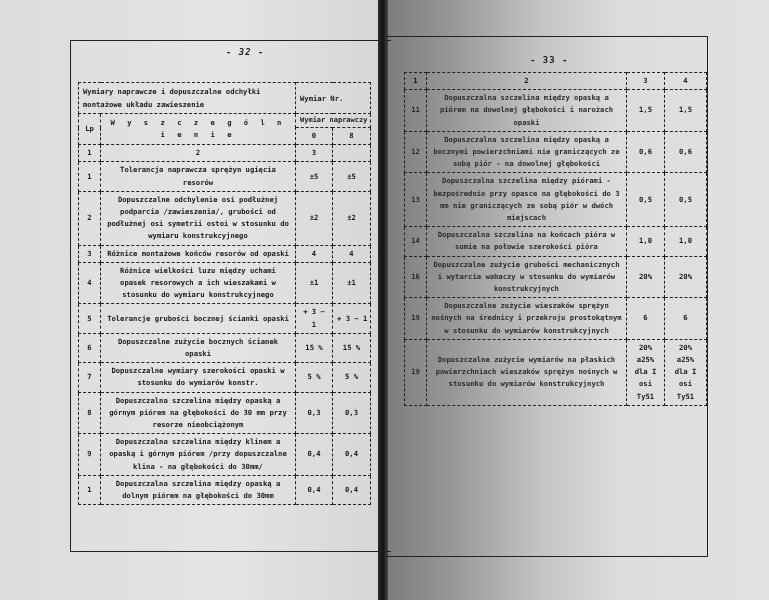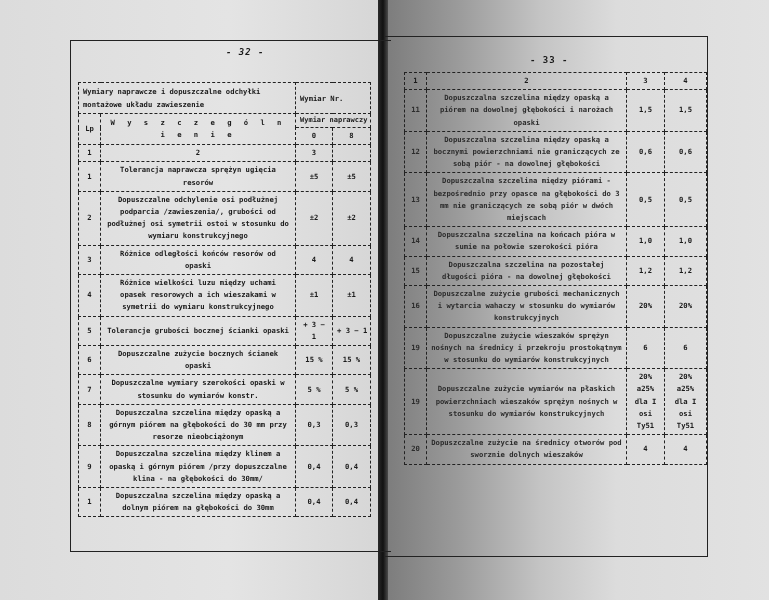--- a/index.html
+++ b/index.html
@@ -97,27 +97,27 @@
         <td class="c-num clip">±5</td>
       </tr>
   <tr>
         <td class="c-lp">2</td>
         <td class="c-desc">Dopuszczalne odchylenie osi podłużnej podparcia /zawieszenia/, grubości od podłużnej osi symetrii ostoi w stosunku do wymiaru konstrukcyjnego</td>
         <td class="c-num">±2</td>
         <td class="c-num clip">±2</td>
       </tr>
   <tr>
         <td class="c-lp">3</td>
-        <td class="c-desc">Różnice odległości końców resorów od opaski</td>
+        <td class="c-desc">Różnice montażowe końców resorów od opaski</td>
         <td class="c-num">4</td>
         <td class="c-num clip">4</td>
       </tr>
   <tr>
         <td class="c-lp">4</td>
-        <td class="c-desc">Różnice wielkości luzu między uchami opasek resorowych a ich wieszakami w symetrii do wymiaru konstrukcyjnego</td>
+        <td class="c-desc">Różnice wielkości luzu między uchami opasek resorowych a ich wieszakami w stosunku do wymiaru konstrukcyjnego</td>
         <td class="c-num">±1</td>
         <td class="c-num clip">±1</td>
       </tr>
   <tr>
         <td class="c-lp">5</td>
         <td class="c-desc">Tolerancje grubości bocznej ścianki opaski</td>
         <td class="c-num">+ 3 − 1</td>
         <td class="c-num clip">+ 3 − 1</td>
       </tr>
   <tr>
@@ -185,43 +185,31 @@
         <td class="c-num">0,5</td>
         <td class="c-num">0,5</td>
       </tr>
   <tr>
         <td class="c-lp">14</td>
         <td class="c-desc">Dopuszczalna szczelina na końcach pióra w sumie na połowie szerokości pióra</td>
         <td class="c-num">1,0</td>
         <td class="c-num">1,0</td>
       </tr>
   <tr>
-        <td class="c-lp">15</td>
-        <td class="c-desc">Dopuszczalna szczelina na pozostałej długości pióra - na dowolnej głębokości</td>
-        <td class="c-num">1,2</td>
-        <td class="c-num">1,2</td>
-      </tr>
-  <tr>
         <td class="c-lp">16</td>
         <td class="c-desc">Dopuszczalne zużycie grubości mechanicznych i wytarcia wahaczy w stosunku do wymiarów konstrukcyjnych</td>
         <td class="c-num">20%</td>
         <td class="c-num">20%</td>
       </tr>
   <tr>
         <td class="c-lp">19</td>
         <td class="c-desc">Dopuszczalne zużycie wieszaków sprężyn nośnych na średnicy i przekroju prostokątnym w stosunku do wymiarów konstrukcyjnych</td>
         <td class="c-num">6</td>
         <td class="c-num">6</td>
       </tr>
   <tr>
         <td class="c-lp">19</td>
         <td class="c-desc">Dopuszczalne zużycie wymiarów na płaskich powierzchniach wieszaków sprężyn nośnych w stosunku do wymiarów konstrukcyjnych</td>
         <td class="c-num">20% a25% dla I osi Ty51</td>
         <td class="c-num">20% a25% dla I osi Ty51</td>
       </tr>
-  <tr>
-        <td class="c-lp">20</td>
-        <td class="c-desc">Dopuszczalne zużycie na średnicy otworów pod sworznie dolnych wieszaków</td>
-        <td class="c-num">4</td>
-        <td class="c-num">4</td>
-      </tr>
 </tbody>
   </table>
 
 </body></html>

